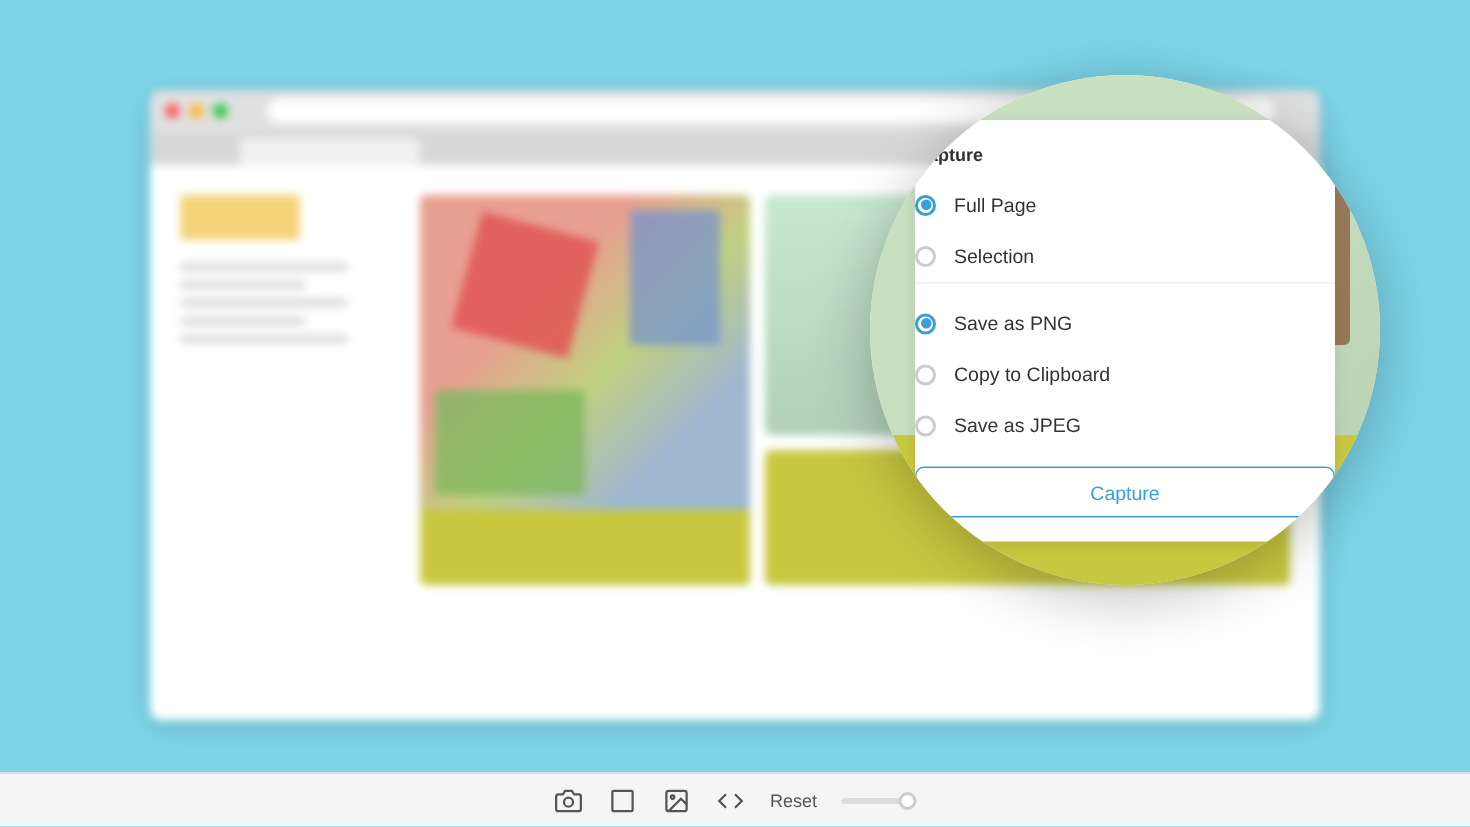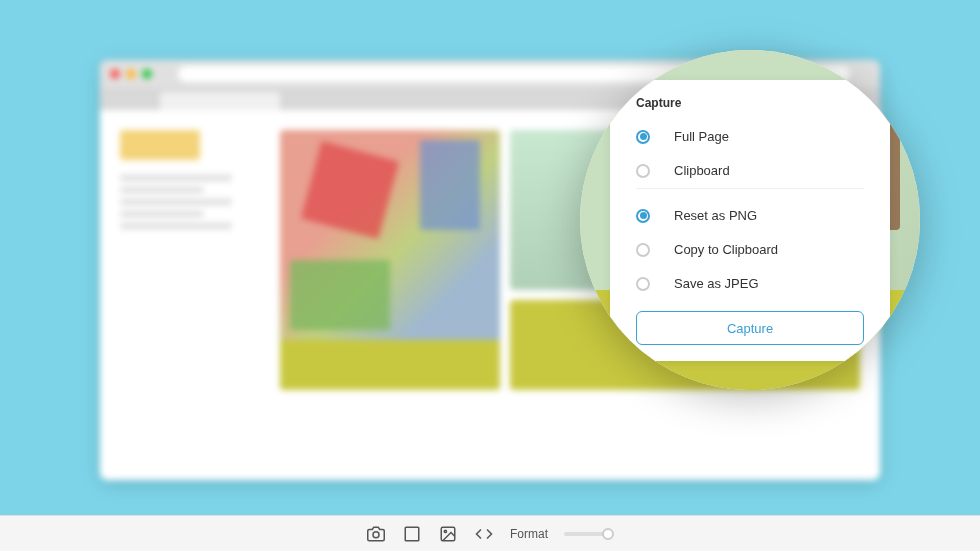--- a/index.html
+++ b/index.html
@@ -222,35 +222,35 @@
     }
 
     
     .capture-panel {
       position: absolute;
       top: 30px;
       left: 30px;
       right: 30px;
       background: #fff;
       border-radius: 8px;
-      padding: 16px 26px;
+      padding: 16px 0;
       box-shadow: 0 2px 10px rgba(0,0,0,0.1);
     }
 
     .panel-section-title {
       font-size: 12px;
       font-weight: 600;
       color: #333;
       margin-bottom: 10px;
     }
 
     .radio-option {
       display: flex;
       align-items: center;
-      gap: 24px;
+      gap: 12px;
       margin-bottom: 8px;
       font-size: 13px;
       color: #333;
       cursor: pointer;
       margin-top: 19px;
     }
 
     .radio-circle {
       width: 14px;
       height: 14px;
@@ -364,29 +364,29 @@
 
   <div class="capture-panel">
     <div class="panel-section-title">Capture</div>
 
     <div class="radio-option">
       <div class="radio-circle selected"></div>
       <span>Full Page</span>
     </div>
     <div class="radio-option">
       <div class="radio-circle"></div>
-      <span>Clipboard</span>
+      <span>Selection</span>
     </div>
 
     <div class="panel-divider"></div>
 
 
     <div class="radio-option">
       <div class="radio-circle selected"></div>
-      <span>Reset as PNG</span>
+      <span>Save as PNG</span>
     </div>
     <div class="radio-option">
       <div class="radio-circle"></div>
       <span>Copy to Clipboard</span>
     </div>
     <div class="radio-option">
       <div class="radio-circle"></div>
       <span>Save as JPEG</span>
     </div>
 
@@ -417,18 +417,18 @@
     </svg>
   </div>
 
   <div class="toolbar-icon">
     <svg width="18" height="18" viewBox="0 0 24 24" fill="none" stroke="#555" stroke-width="2">
       <polyline points="16 18 22 12 16 6"></polyline>
       <polyline points="8 6 2 12 8 18"></polyline>
     </svg>
   </div>
 
-  <span style="font-size:12px; color:#555;">Format</span>
+  <span style="font-size:12px; color:#555;">Reset</span>
 
   <div class="toolbar-slider">
     <div class="toolbar-slider-thumb"></div>
   </div>
 </div>
 
 </body></html>

